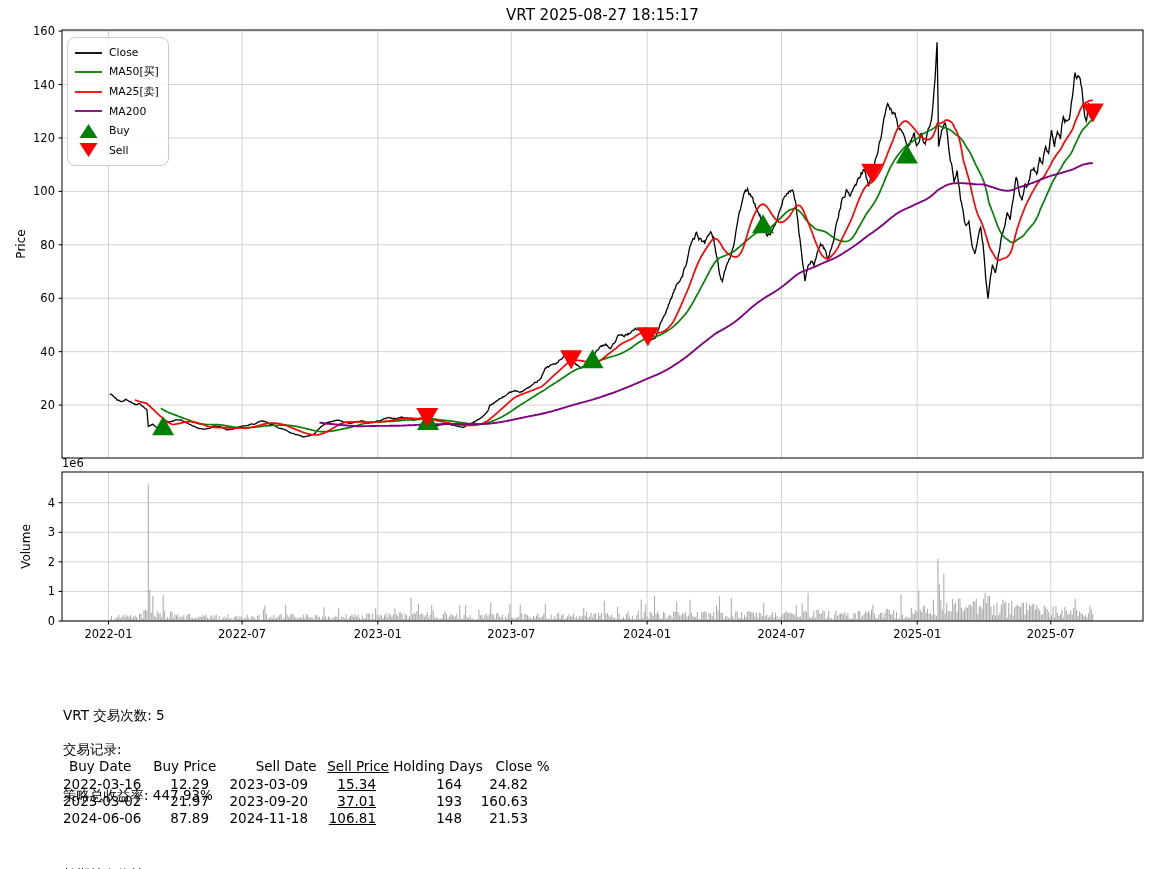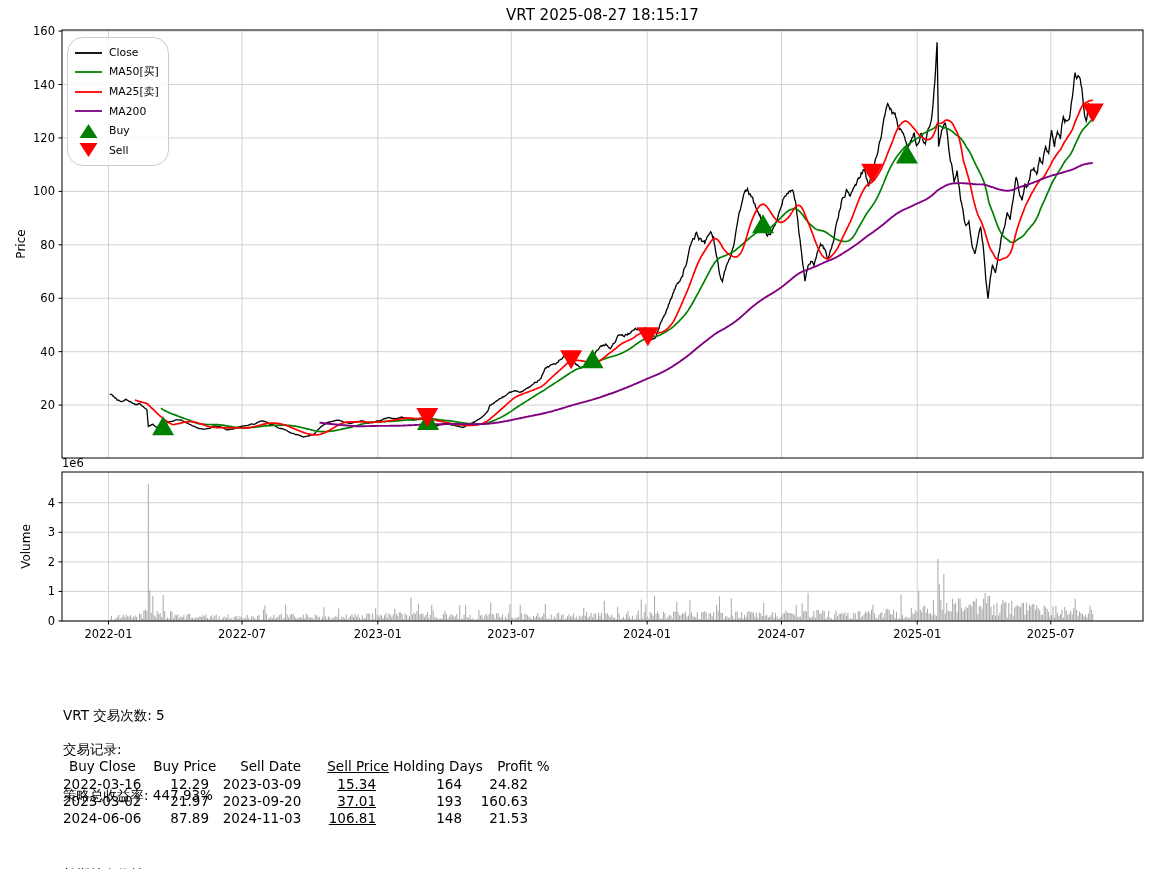--- a/index.html
+++ b/index.html
@@ -1,29 +1,29 @@
 <!DOCTYPE html>
 <html><head>
 <meta charset="utf-8">
 <style>
   html,body{margin:0;padding:0;background:#ffffff;}
   #page{position:relative;width:1156px;height:869px;background:#ffffff;
         font-family:"DejaVu Sans","Liberation Sans",sans-serif;color:#000;}
   #chart-svg{position:absolute;left:0;top:0;}
   #legend{position:absolute;left:67px;top:37px;background:rgba(255,255,255,.85);
-          border:1px solid #cccccc;border-radius:16px;padding:5px 9px 5px 7px;z-index:5;}
+          border:1px solid #cccccc;border-radius:8px;padding:5px 9px 5px 7px;z-index:5;}
   .legend-item{display:flex;align-items:center;height:19.5px;gap:7px;}
   .legend-label{font-size:10.8px;white-space:nowrap;}
   #stats-block{position:absolute;left:63px;top:649px;font-size:13.5px;line-height:26.5px;white-space:pre;}
   #trades-block{position:absolute;left:63px;top:741px;font-size:13.5px;line-height:17.3px;white-space:nowrap;}
   .trow{display:block;height:17.3px;}
   .c{display:inline-block;vertical-align:top;}
   .c0{width:86px;text-align:left;}
   .c1{width:60px;text-align:right;}
-  .c2{width:92px;text-align:center;padding-left:7px;}
+  .c2{width:92px;text-align:right;padding-left:7px;}
   .c3{width:68px;text-align:right;text-decoration:underline;}
   .c4{width:86px;text-align:right;}
   .c5{width:66px;text-align:right;}
   .thead .c0{padding-left:6px;width:80px;}
 </style>
 </head>
 <body>
 
 <div id="page">
 
@@ -829,27 +829,27 @@
 
   <div id="stats-block">
     <div>VRT 交易次数: 5</div>
     <div>策略总收益率: 447.93%</div>
     <div>长期持有收益: 951.99%</div>
   </div>
 
   <div id="trades-block">
     <div>交易记录:</div>
     <div class="trow thead">
-      <span class="c c0">Buy Close</span>
+      <span class="c c0">Buy Date</span>
       <span class="c c1">Buy Price</span>
       <span class="c c2">Sell Date</span>
       <span class="c c3">Sell Price</span>
       <span class="c c4">Holding Days</span>
-      <span class="c c5">Profit %</span>
+      <span class="c c5">Close %</span>
     </div>
     <div id="trade-rows">
         <div class="trow"><span class="c c0">2022-03-16</span><span class="c c1">12.29</span><span class="c c2">2023-03-09</span><span class="c c3">15.34</span><span class="c c4">164</span><span class="c c5">24.82</span></div>
         <div class="trow"><span class="c c0">2023-03-02</span><span class="c c1">21.97</span><span class="c c2">2023-09-20</span><span class="c c3">37.01</span><span class="c c4">193</span><span class="c c5">160.63</span></div>
-        <div class="trow"><span class="c c0">2024-06-06</span><span class="c c1">87.89</span><span class="c c2">2024-11-03</span><span class="c c3">106.81</span><span class="c c4">148</span><span class="c c5">21.53</span></div>
+        <div class="trow"><span class="c c0">2024-06-06</span><span class="c c1">87.89</span><span class="c c2">2024-11-18</span><span class="c c3">106.81</span><span class="c c4">148</span><span class="c c5">21.53</span></div>
       </div>
   </div>
 
 </div>
 
 </body></html>

